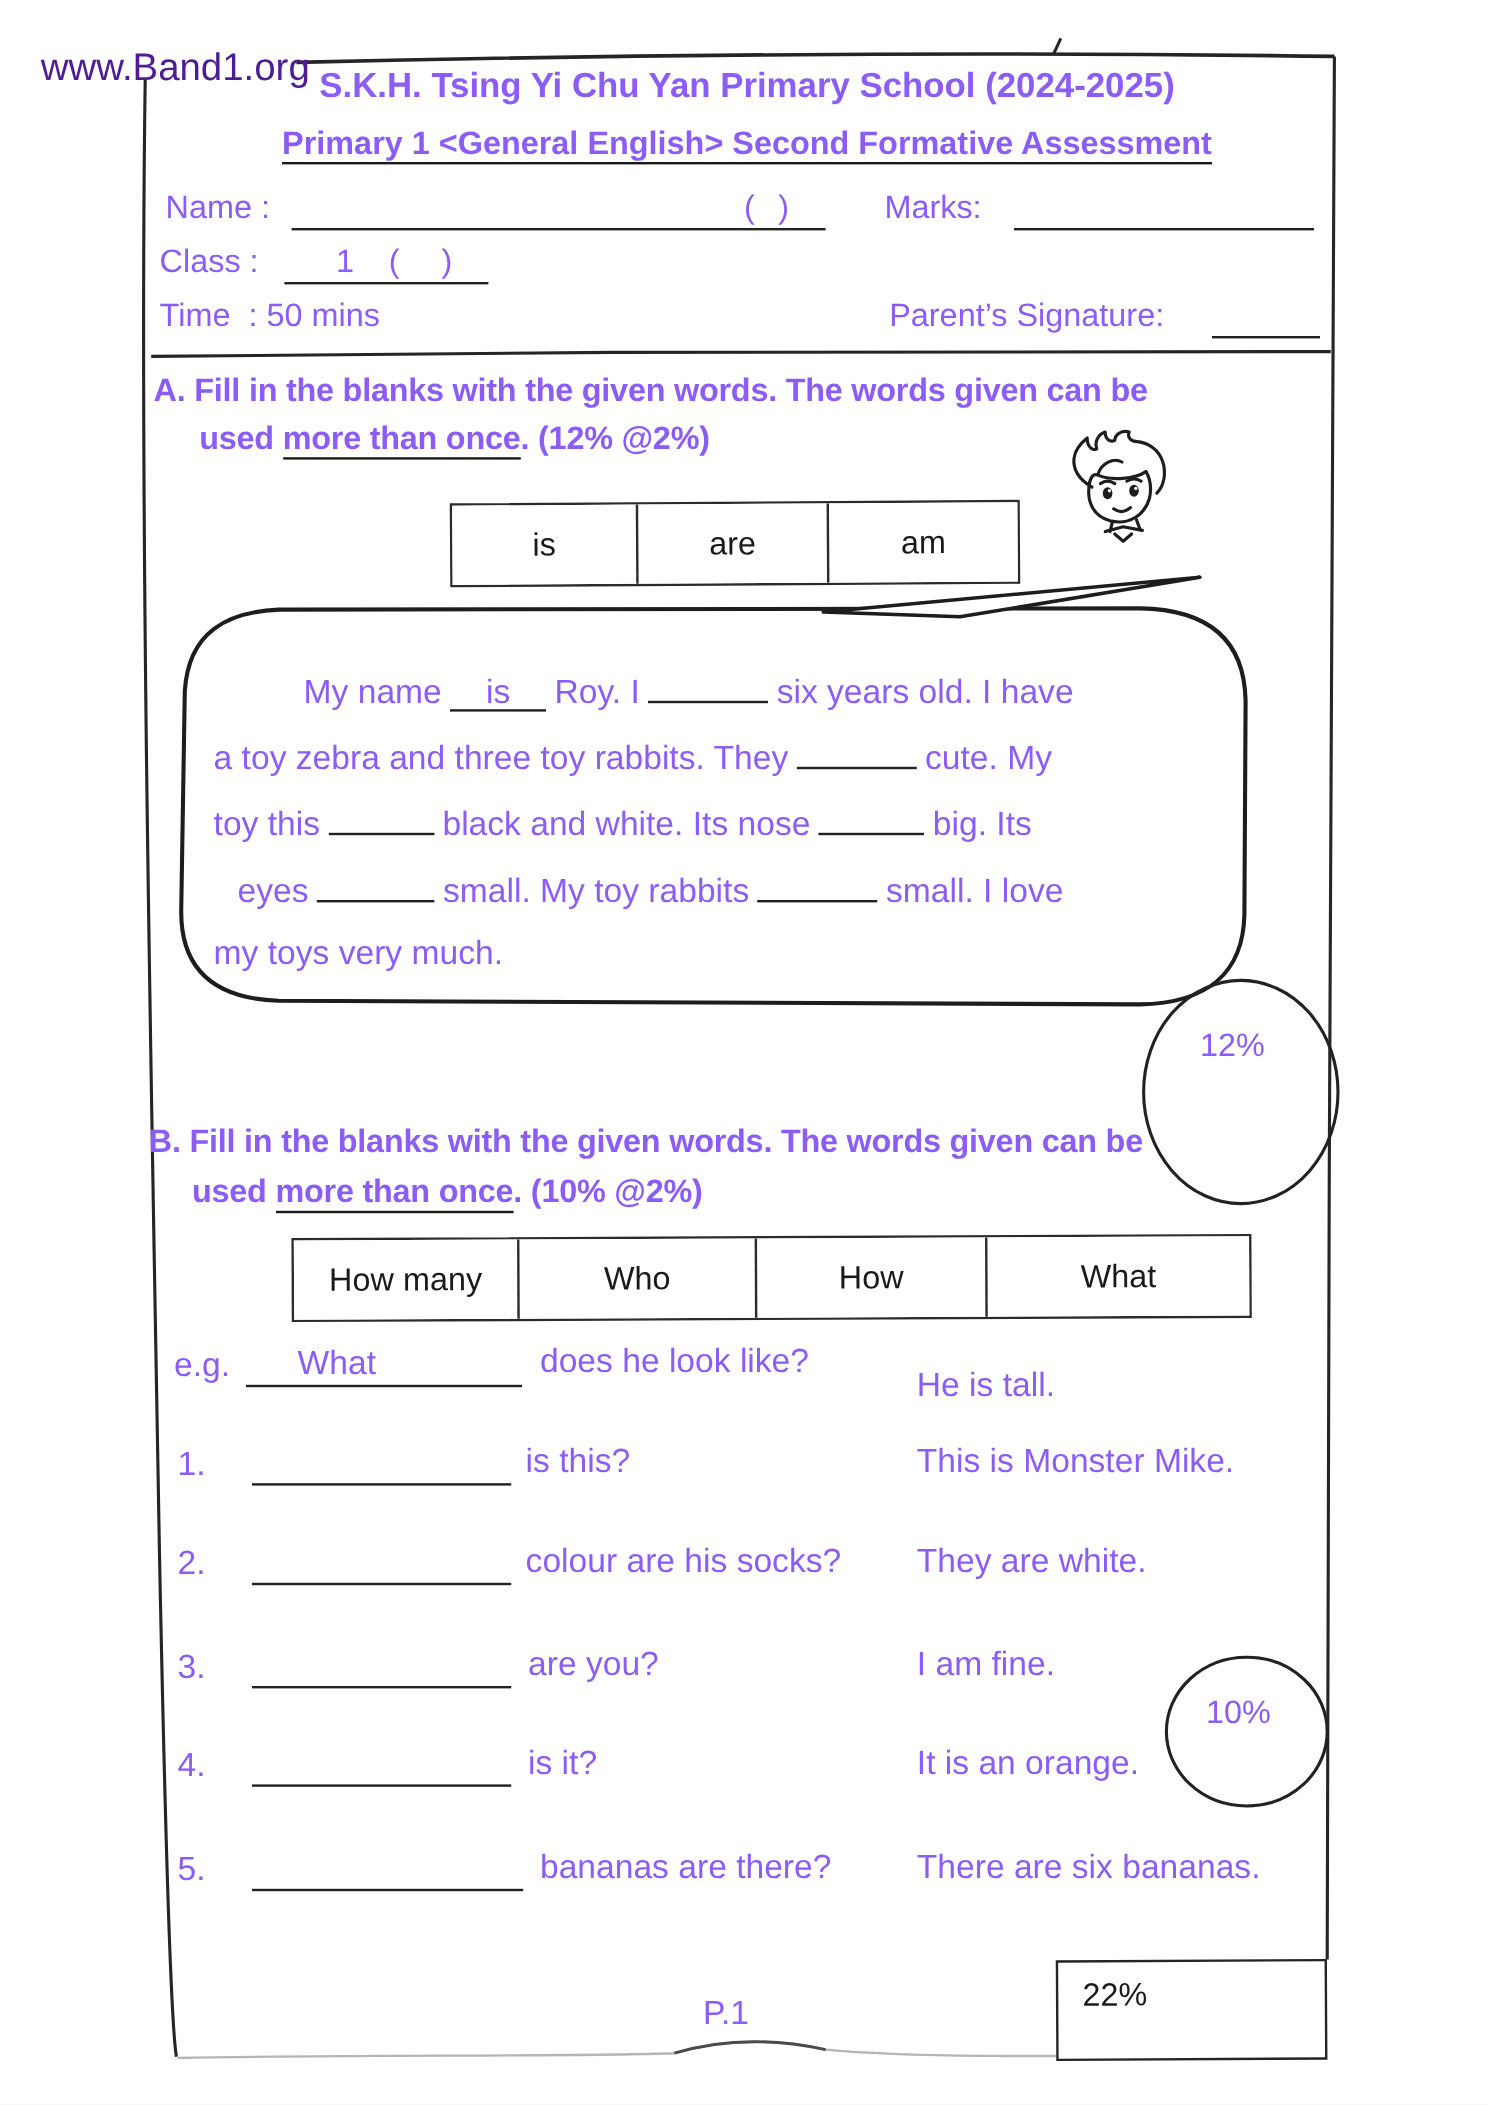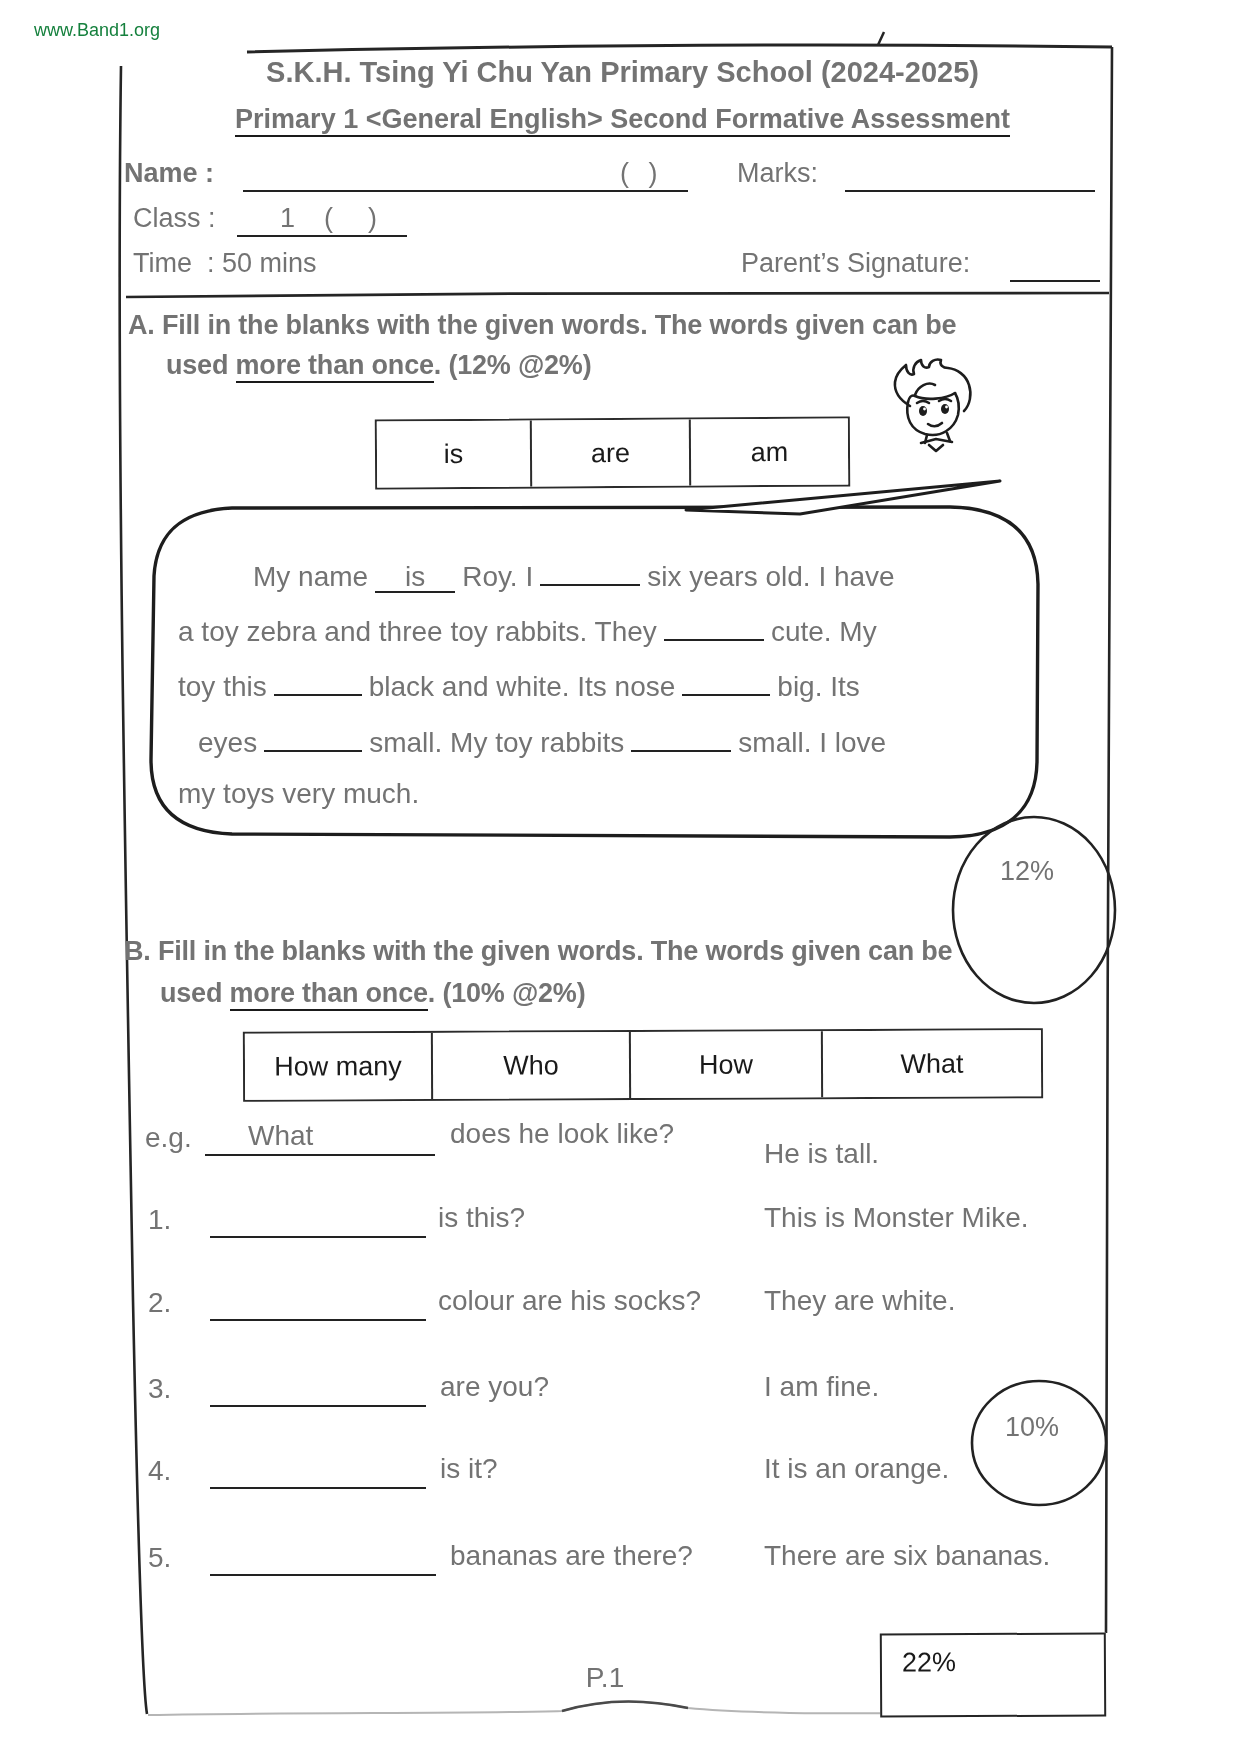--- a/index.html
+++ b/index.html
@@ -5,21 +5,21 @@
   html,body{margin:0;padding:0;background:#e8e8e8;}
   #page{
     position:relative;
     width:1240px;height:1754px;
     margin:0 auto;
     background:#ffffff;
     font-family:"Liberation Sans", sans-serif;
     color:#1a1a1a;
     overflow:hidden;
   }
-  .t{position:absolute;white-space:nowrap;font-size:27px;line-height:1.15;color:#737373;}
+  .t{position:absolute;white-space:nowrap;font-size:27px;line-height:1.15;color:#8b5cf6;}
   .big{font-size:29px;font-weight:600;}
   .sub{font-size:27px;font-weight:600;}
   .bold{font-weight:700;letter-spacing:-0.2px;}
   .body28{font-size:28px;}
   .center{text-align:center;}
   .uline{position:absolute;border-bottom:2.4px solid #222;height:0;}
   .blk{
     display:inline-block;border-bottom:2.6px solid #222;
     text-align:center;vertical-align:baseline;line-height:1;
     margin:0 7px;height:1em;
@@ -82,26 +82,26 @@
       <path d="M44,64 Q51,69 58,63"></path>
       <path d="M43,75 L41,83 M63,73 L66,81"></path>
       <path d="M37,83 L52,79 L68,82 M45,85 L52,91 L59,85"></path>
     </g>
 
     <ellipse cx="1034" cy="910" rx="81" ry="93" fill="none" stroke="#222" stroke-width="2.6"></ellipse>
 
     <ellipse cx="1039" cy="1443" rx="67" ry="62" fill="none" stroke="#222" stroke-width="2.6"></ellipse>
   </svg>
 
-  <div class="t" style="left:34px;top:20px;font-size:18px;color:#15803d;">www.Band1.org</div>
+  <div class="t" style="left:34px;top:38px;font-size:32px;color:#4c1d95;">www.Band1.org</div>
 
   <div class="t big center" style="left:150px;top:56px;width:945px;">S.K.H. Tsing Yi Chu Yan Primary School (2024-2025)</div>
   <div class="t center" style="left:150px;top:104px;width:945px;"><span class="sub u-inline">Primary 1 &lt;General English&gt; Second Formative Assessment</span></div>
 
-  <div class="t" style="left:124px;top:158px;font-weight:bold;">Name :</div>
+  <div class="t" style="left:138px;top:158px;">Name :</div>
   <div class="uline" style="left:243px;top:190px;width:445px;"></div>
   <div class="t" style="left:620px;top:158px;letter-spacing:6px;">(      )</div>
   <div class="t" style="left:737px;top:158px;">Marks:</div>
   <div class="uline" style="left:845px;top:190px;width:250px;"></div>
 
   <div class="t" style="left:133px;top:203px;">Class :</div>
   <div class="uline" style="left:237px;top:235px;width:170px;"></div>
   <div class="t" style="left:280px;top:203px;">1</div>
   <div class="t" style="left:324px;top:203px;">(</div>
   <div class="t" style="left:368px;top:203px;">)</div>

